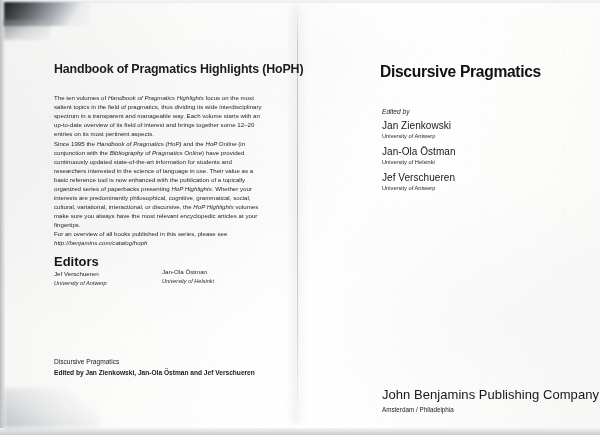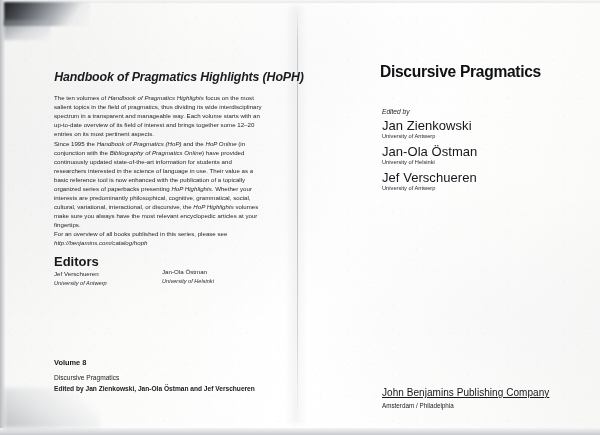--- a/index.html
+++ b/index.html
@@ -99,29 +99,27 @@
   }
 
   
   .page { position: absolute; }
   .page-left  { left: 40px;  top: 0;  width: 258px; height: 435px; }
   .page-right { left: 300px; top: 0;  width: 300px; height: 435px; }
 
   
   .hoph-title {
     position: absolute;
-    left: 14px; top: 70px;
+    left: 14px; top: 62px;
     width: 250px;
-    font-style: italic;
     font-weight: bold;
     font-size: 12.4px;
     letter-spacing: -0.15px;
     color: #1a1c1f;
     white-space: nowrap;
-    text-align: center;
   }
 
   .blurb {
     position: absolute;
     left: 14px;
     width: 211px;
     font-size: 6.1px;
     line-height: 9.05px;
     color: #232529;
     letter-spacing: 0.02px;
@@ -191,45 +189,44 @@
     position: absolute;
     left: 82px; top: 108px;
     font-size: 6.6px;
     font-style: italic;
     color: #22242a;
   }
 
   .ed-entry { position: absolute; left: 82px; }
   .ed-entry .ed-name {
     display: block;
-    font-size: 13px;
+    font-size: 10px;
     color: #15171b;
     letter-spacing: 0.05px;
     line-height: 11px;
   }
   .ed-entry .ed-aff {
     display: block;
     font-size: 5.7px;
     color: #262930;
     line-height: 8px;
     margin-top: 1px;
   }
   .ed-e1 { top: 120px; }
   .ed-e2 { top: 146px; }
   .ed-e3 { top: 172px; }
 
   .pub-block {
     position: absolute;
     left: 82px; top: 387px;
   }
   .pub-name {
-    font-size: 10px;
+    font-size: 13px;
     color: #15171b;
     letter-spacing: 0.05px;
-    text-decoration: underline;
   }
   .pub-city {
     font-size: 6.3px;
     color: #202329;
     margin-top: 3.5px;
   }
 
   
   .ink { filter: blur(0.16px); }
 </style>
@@ -266,21 +263,20 @@
       <span class="name">Jef Verschueren</span>
       <span class="aff">University of Antwerp</span>
     </div>
 
     <div class="ed-col ed-col-b">
       <span class="name">Jan-Ola Östman</span>
       <span class="aff">University of Helsinki</span>
     </div>
 
     <div class="vol-block">
-      <div class="vol-num">Volume 8</div>
       <div class="vol-title">Discursive Pragmatics</div>
       <div class="vol-editors">Edited by Jan Zienkowski, Jan-Ola Östman and Jef Verschueren</div>
     </div>
 
   </div>
 
   <div class="page page-right ink">
 
     <div class="main-title">Discursive Pragmatics</div>
 

